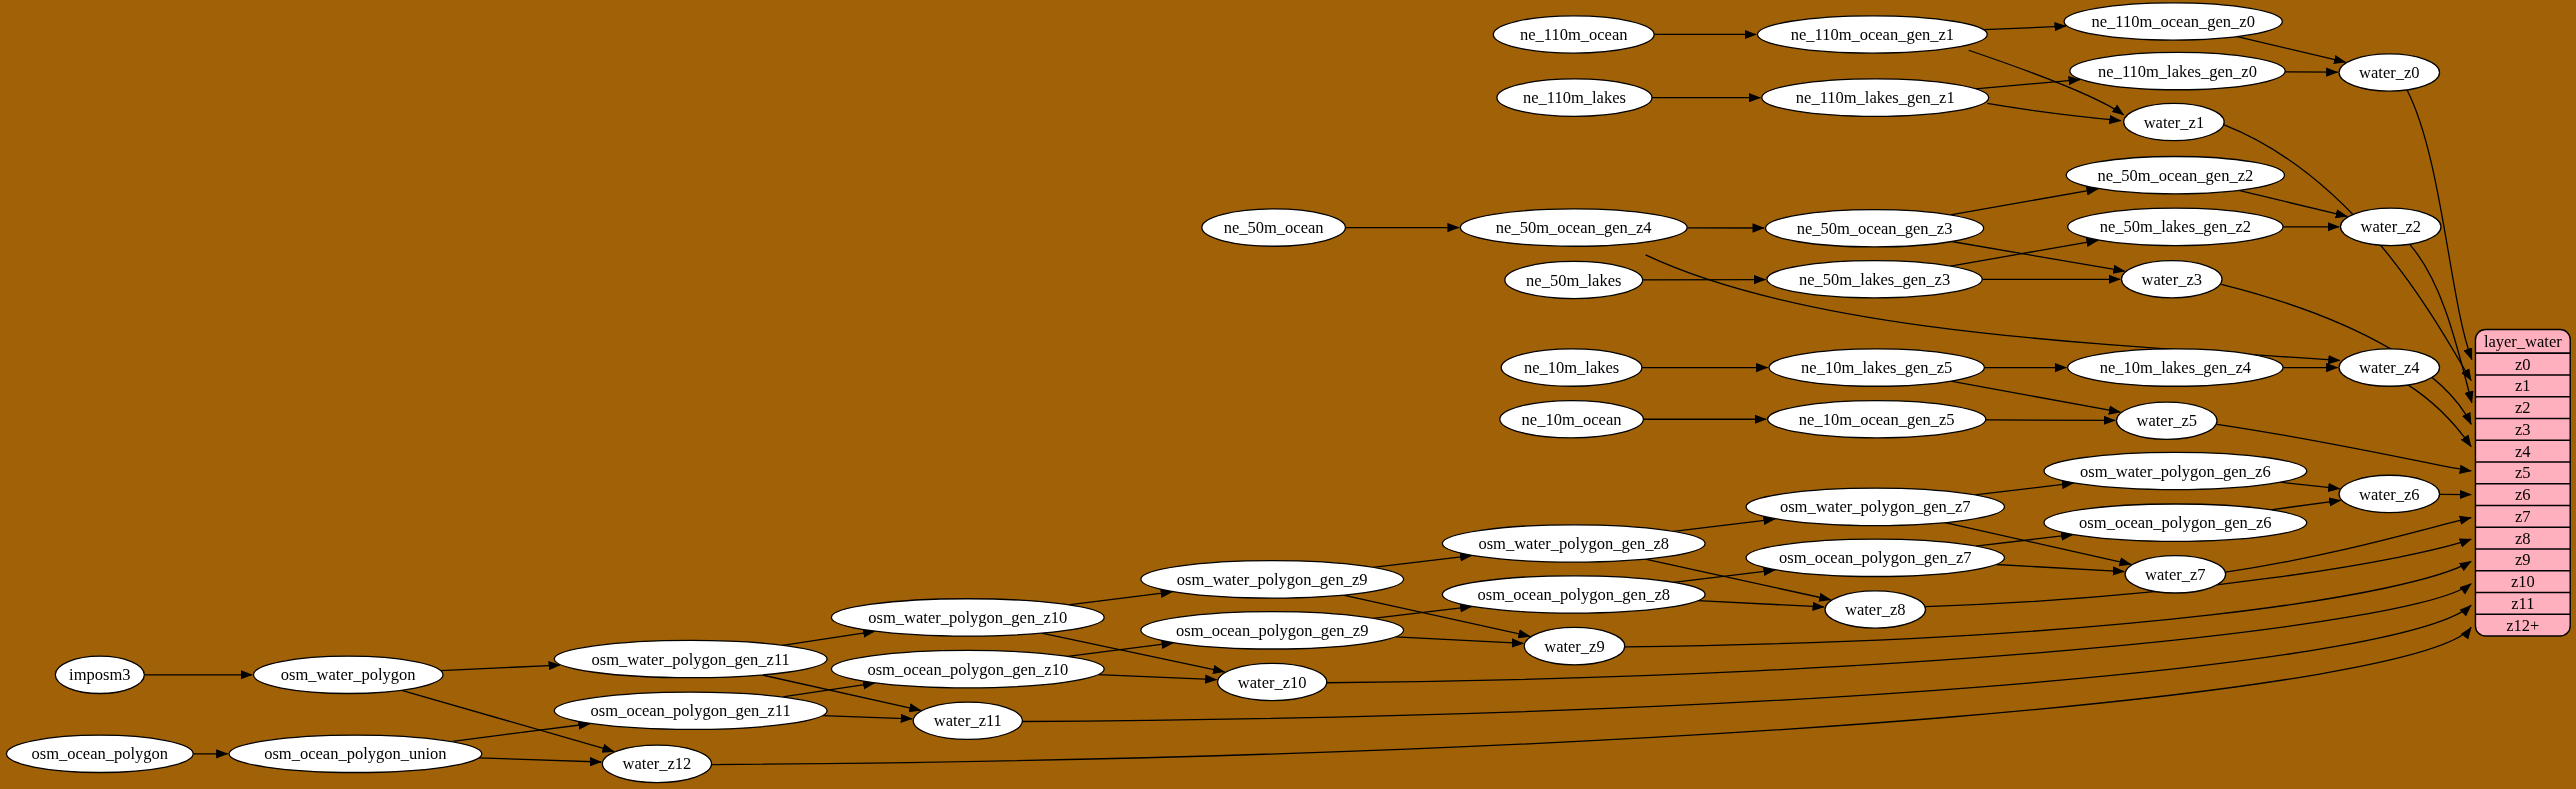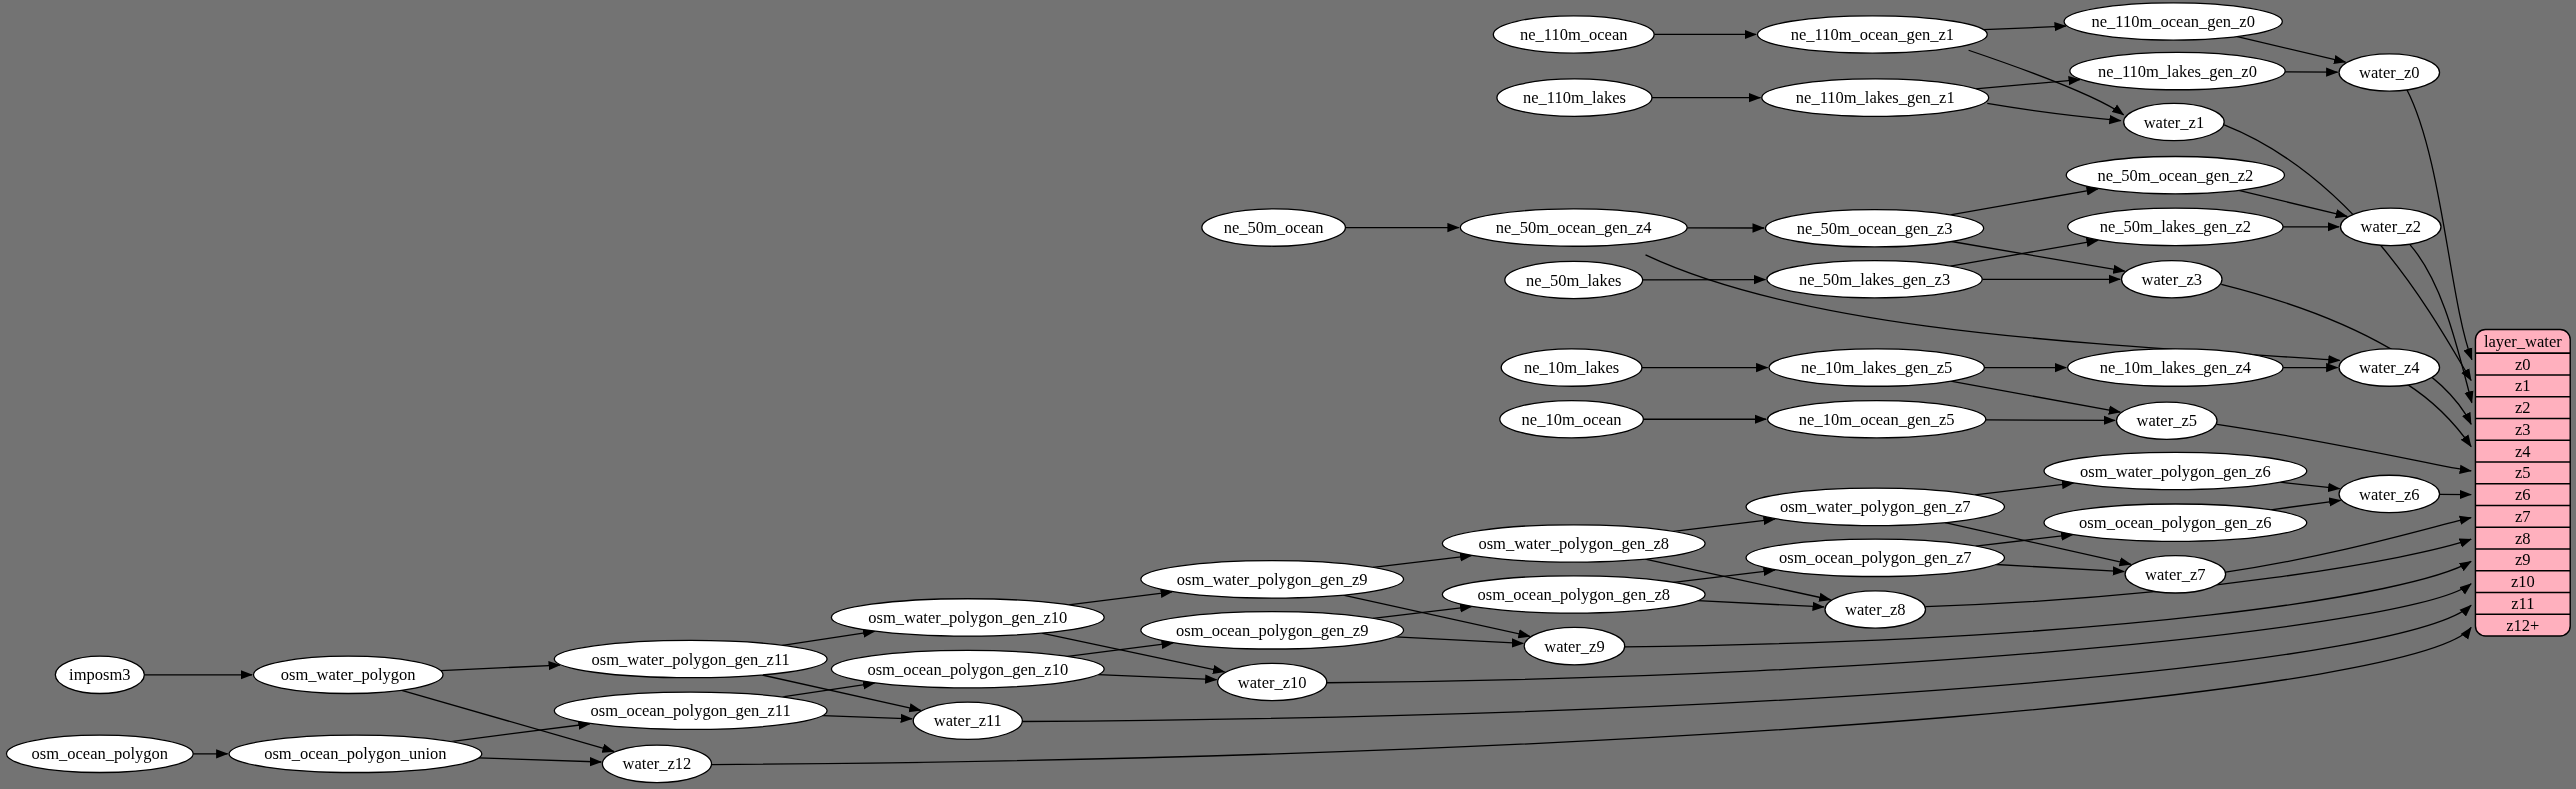--- a/index.html
+++ b/index.html
@@ -1,16 +1,16 @@
 <!DOCTYPE html>
 <html style="font-size:11.5px"><head>
 <meta charset="utf-8">
 <style>
   html,body{margin:0;padding:0;background:#ffffff;}
-  .stage{position:relative;width:2576px;height:789px;background:#737373;overflow:hidden;}
+  .stage{position:relative;width:2576px;height:789px;background:#a16207;overflow:hidden;}
   svg{display:block;}
   text{font-family:"Liberation Serif","DejaVu Serif",serif;fill:#000000;}
 </style>
 </head>
 <body>
 
 <div class="stage">
   <svg id="graph" width="2576" height="789" viewBox="0 0 3588 1099" xmlns="http://www.w3.org/2000/svg">
       <defs>
         <marker id="arrow" markerWidth="18" markerHeight="14" refX="16" refY="7" orient="auto" markerUnits="userSpaceOnUse">

